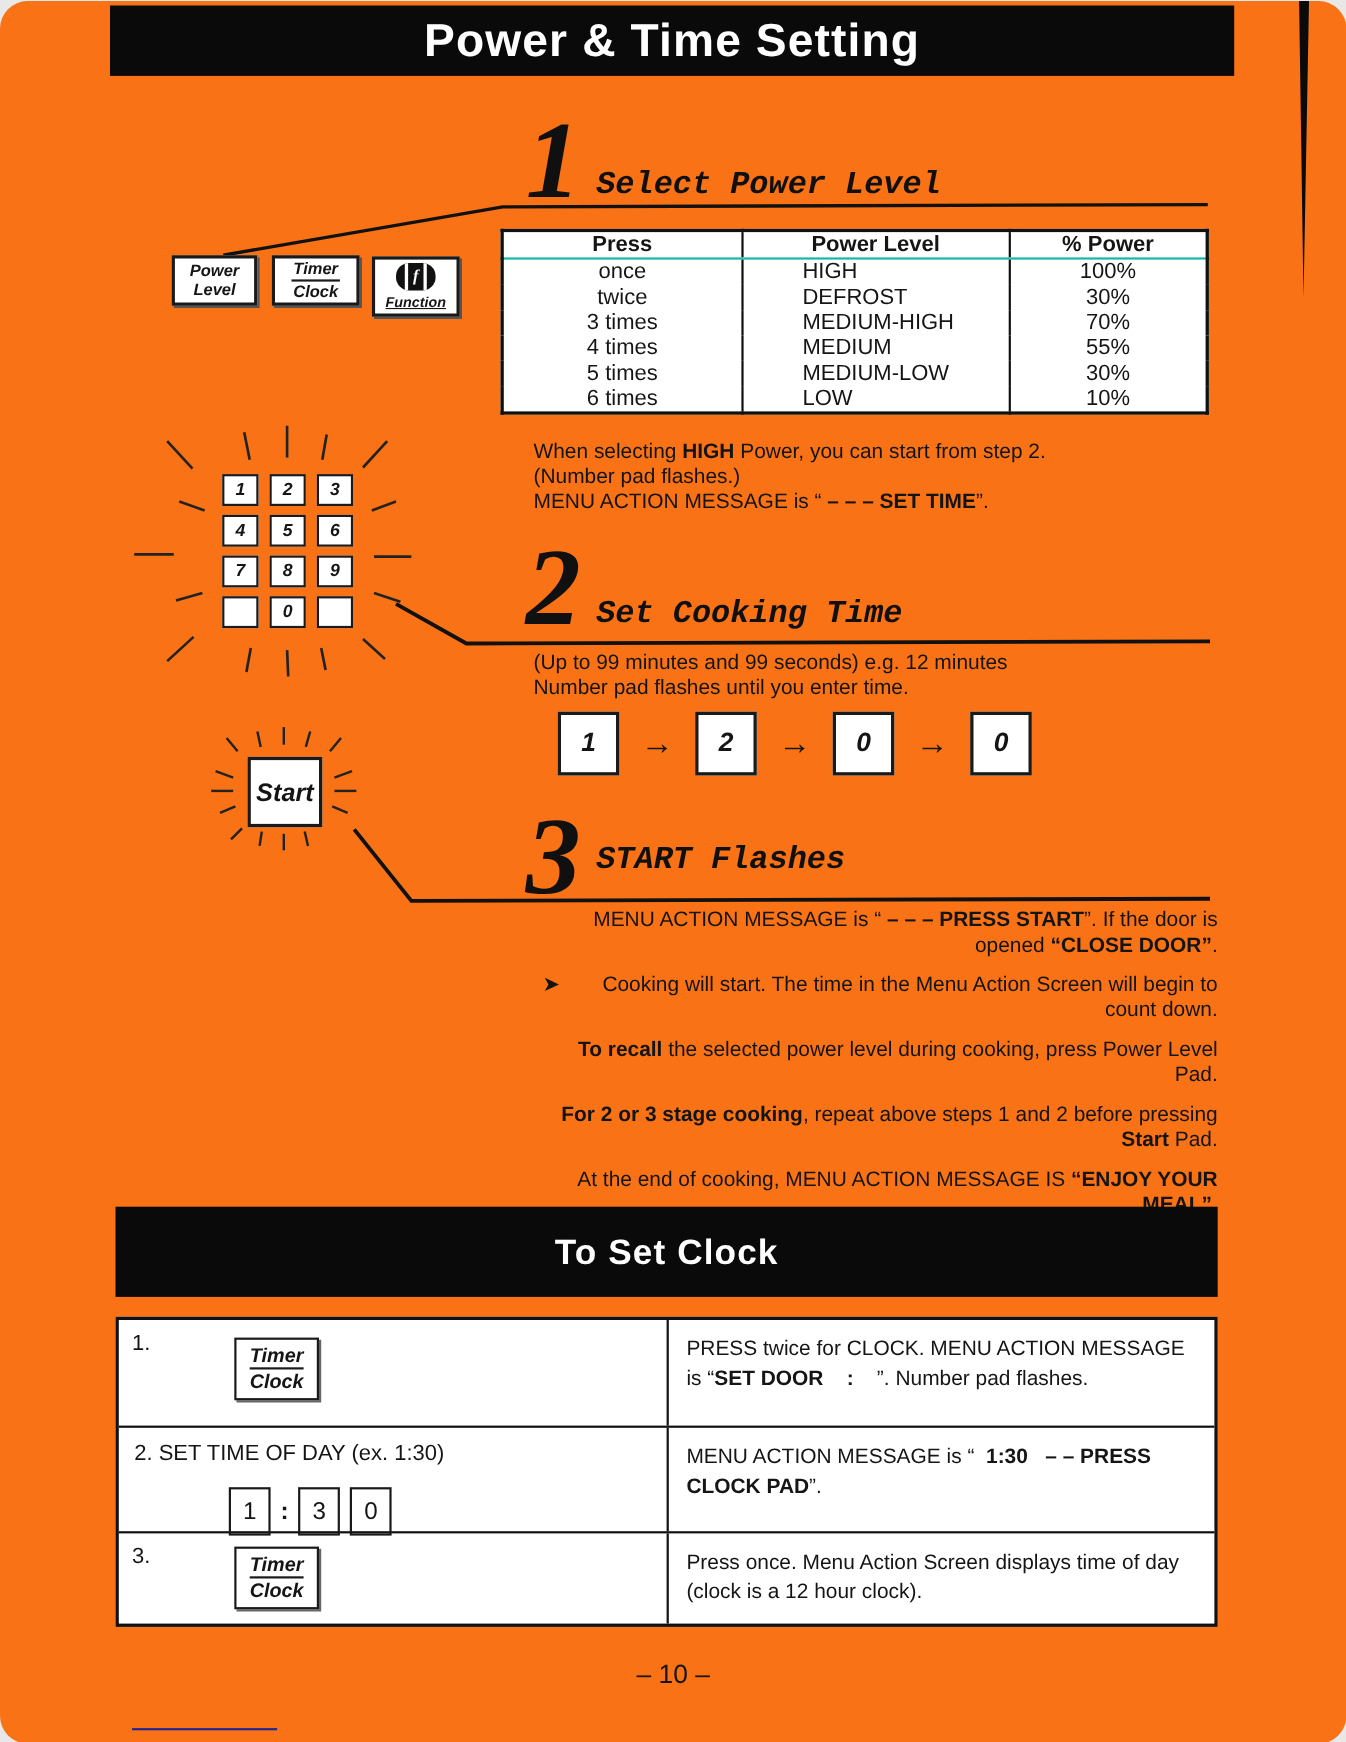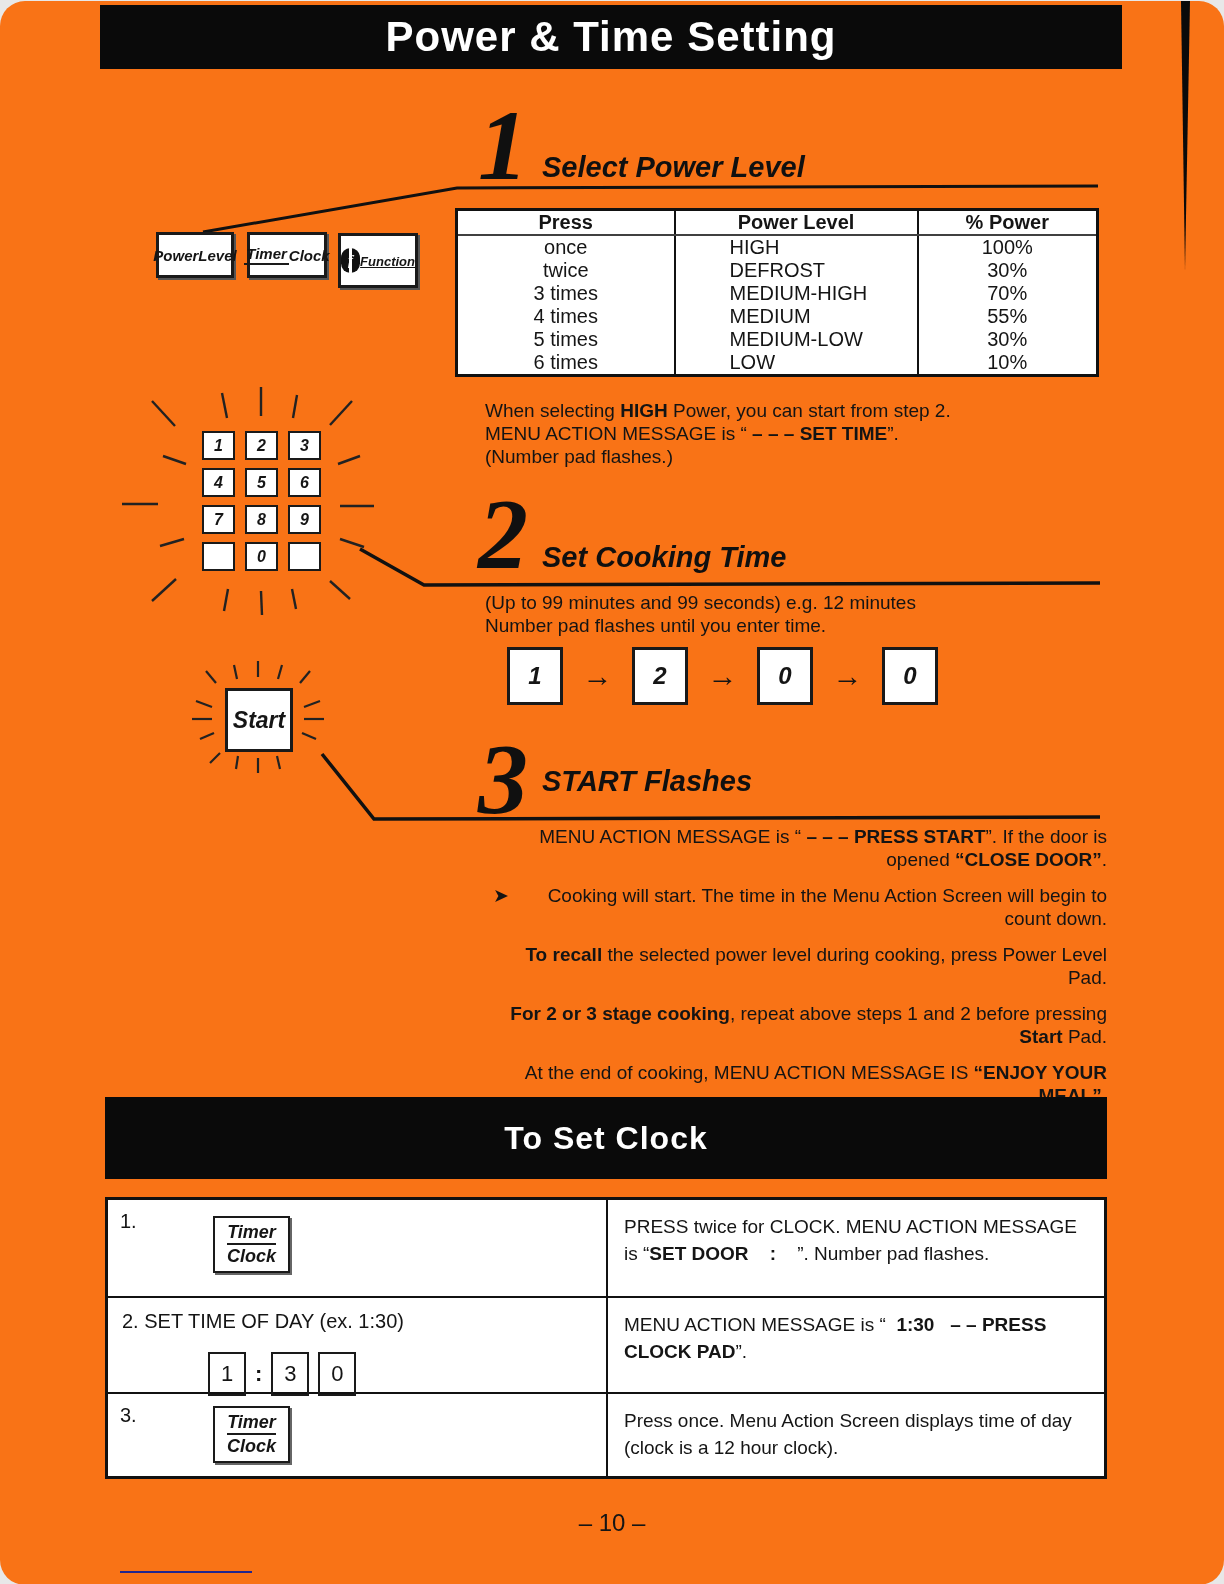--- a/index.html
+++ b/index.html
@@ -24,29 +24,29 @@
   }
 
   .step-num {
     position:absolute;
     font-family:"Liberation Serif", serif;
     font-style:italic; font-weight:bold;
     font-size:100px; line-height:90px; color:#101010;
   }
   .step-heading {
     position:absolute;
-    font-family:Liberation Sans, sans-serif;
+    font-family:Liberation Mono, monospace;
     font-style:italic; font-weight:bold;
     font-size:29px; color:#101010;
   }
 
   
   .pad-btn {
     position:absolute; border:3px solid #1a1a1a; background:#fff;
-    display:flex; flex-direction:row; align-items:center; justify-content:center;
+    display:flex; flex-direction:column; align-items:center; justify-content:center;
     font-style:italic; font-weight:bold; font-size:15px; line-height:17px;
     box-shadow:2px 2px 0 #555;
   }
   .frac span:first-child { border-bottom:2px solid #1a1a1a; padding:0 2px 1px; }
   .frac span:last-child { padding-top:1px; }
   .func-icon {
     position:relative; width:36px; height:25px; background:#111; border-radius:12px;
     display:flex; align-items:center; justify-content:center; overflow:hidden;
   }
   .func-icon .slit { position:absolute; top:0; bottom:0; width:3px; background:#fff; }
@@ -54,21 +54,21 @@
   .func-icon .f { color:#fff; font-style:italic; font-weight:bold; font-size:15px; font-family:"Liberation Serif",serif; }
   .func-label { font-size:13px; text-decoration:underline; margin-top:2px; }
 
   
   .power-table {
     position:absolute; border-collapse:collapse; table-layout:fixed;
     border:3px solid #111; background:#fff; font-size:20px;
   }
   .power-table th, .power-table td { border-left:2px solid #111; }
   .power-table th {
-    border-bottom:2px solid #404040; font-weight:bold; height:25px; text-align:center;
+    border-bottom:2px solid #14b8a6; font-weight:bold; height:25px; text-align:center;
   }
   .power-table td { height:23px; padding:0; }
   .power-table .c { text-align:center; }
   .power-table .l { text-align:left; padding-left:54px; }
   .power-table tr > *:first-child { border-left:none; }
 
   .body-text { position:absolute; font-size:19px; line-height:23px; color:#141414; }
   .body-text b { font-weight:bold; }
   .step3-body p { margin-bottom:13px;text-align:right; }
   .bullet { display:flex; }
@@ -242,22 +242,22 @@
       <tr>
         <td class="c">6 times</td>
         <td class="l">LOW</td>
         <td class="c">10%</td>
       </tr>
     </tbody>
   </table>
 
   <div class="body-text" style="left:485px;top:398px;width:625px">
     <div><span>When selecting </span><b>HIGH</b><span> Power, you can start from step 2.</span></div>
+    <div>(Number pad flashes.)</div>
     <div><span>MENU ACTION MESSAGE is “ </span><b>– – – SET TIME</b><span>”.</span></div>
-    <div>(Number pad flashes.)</div>
   </div>
 
   <div class="keypad" style="left:202px;top:430px">
     <div class="key">1</div>
     <div class="key">2</div>
     <div class="key">3</div>
     <div class="key">4</div>
     <div class="key">5</div>
     <div class="key">6</div>
     <div class="key">7</div>

